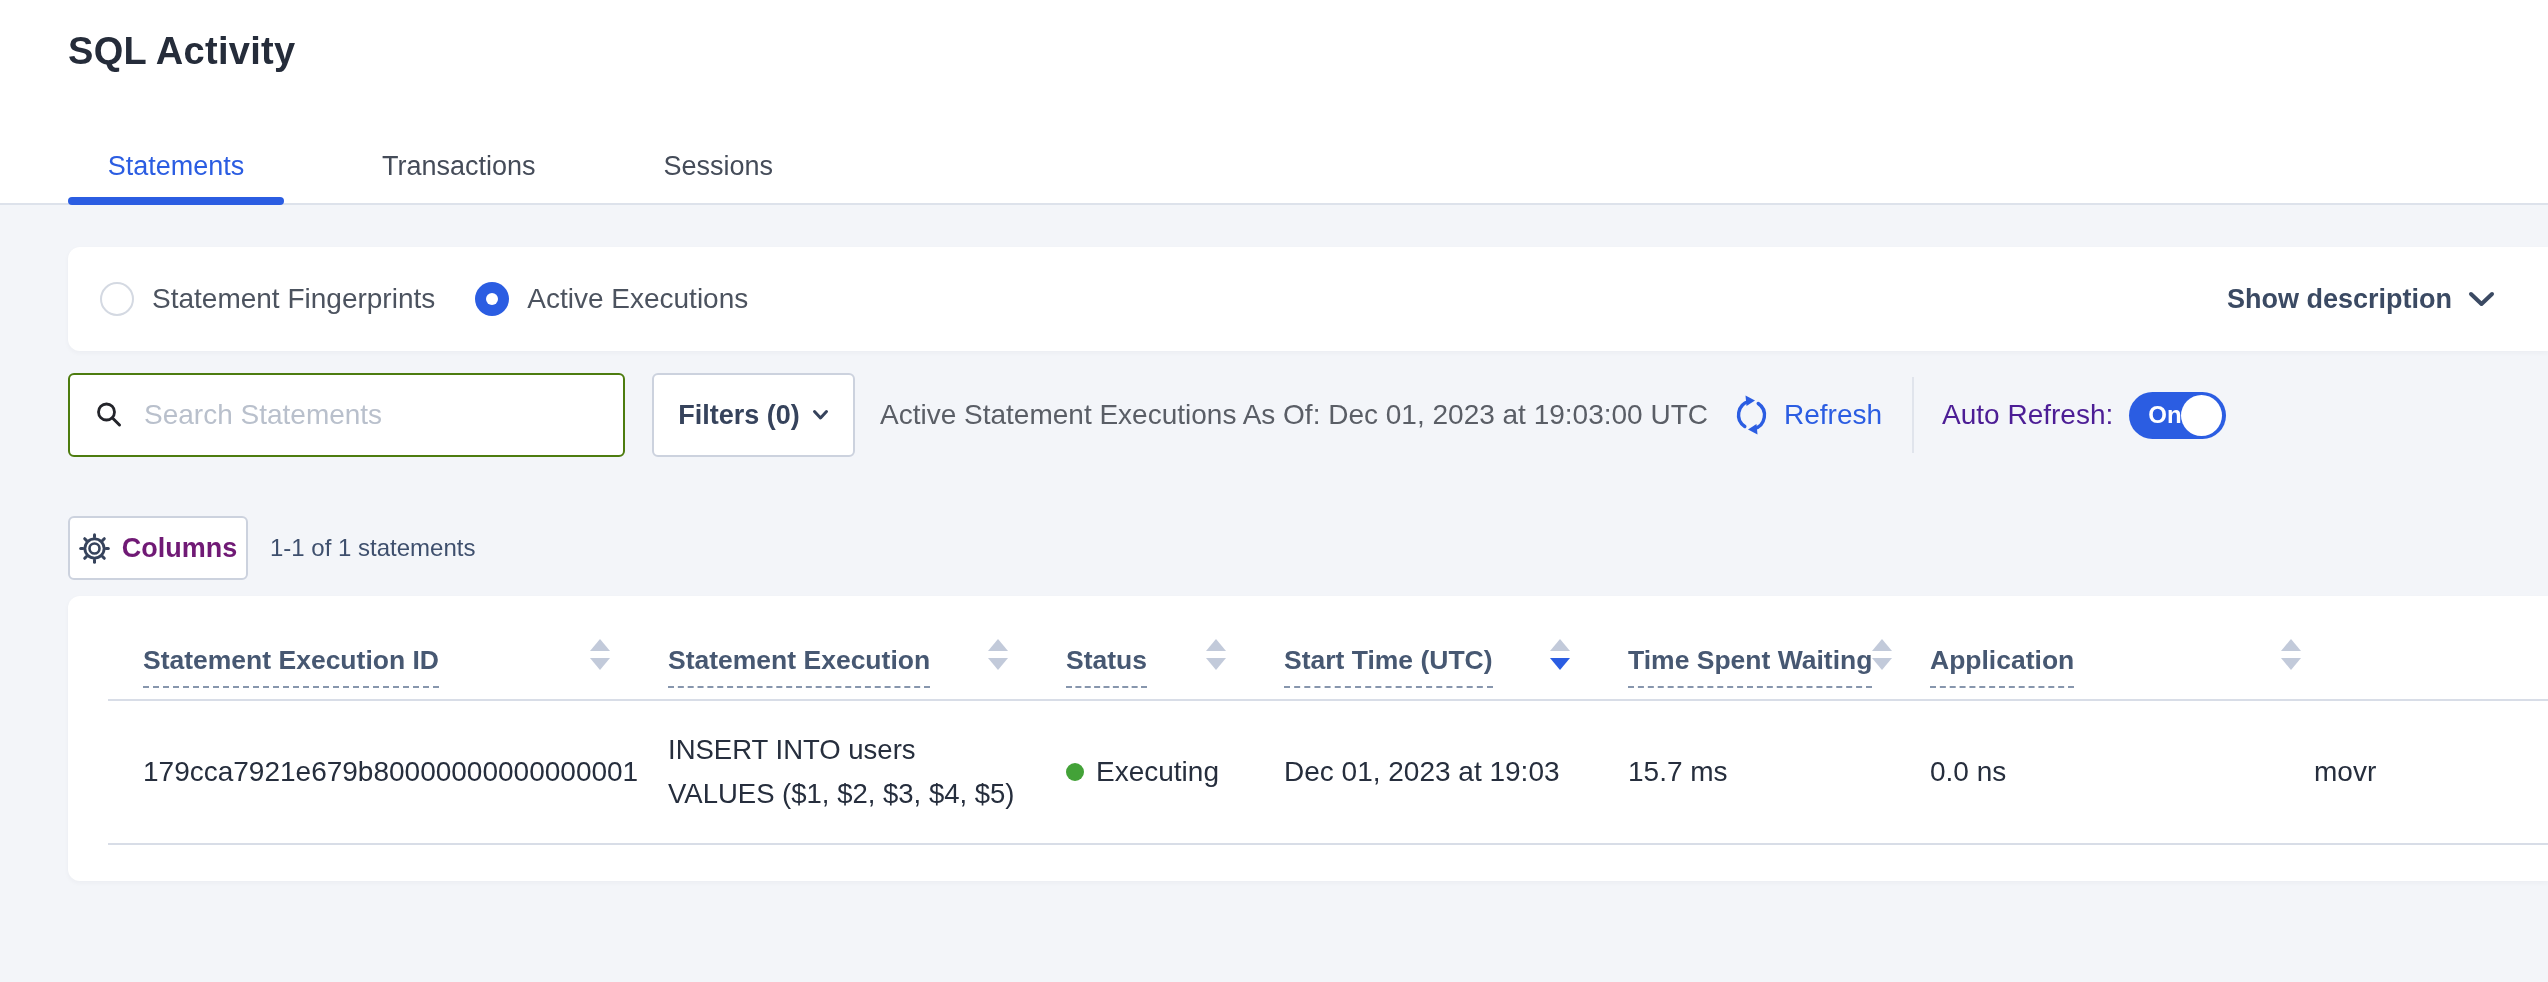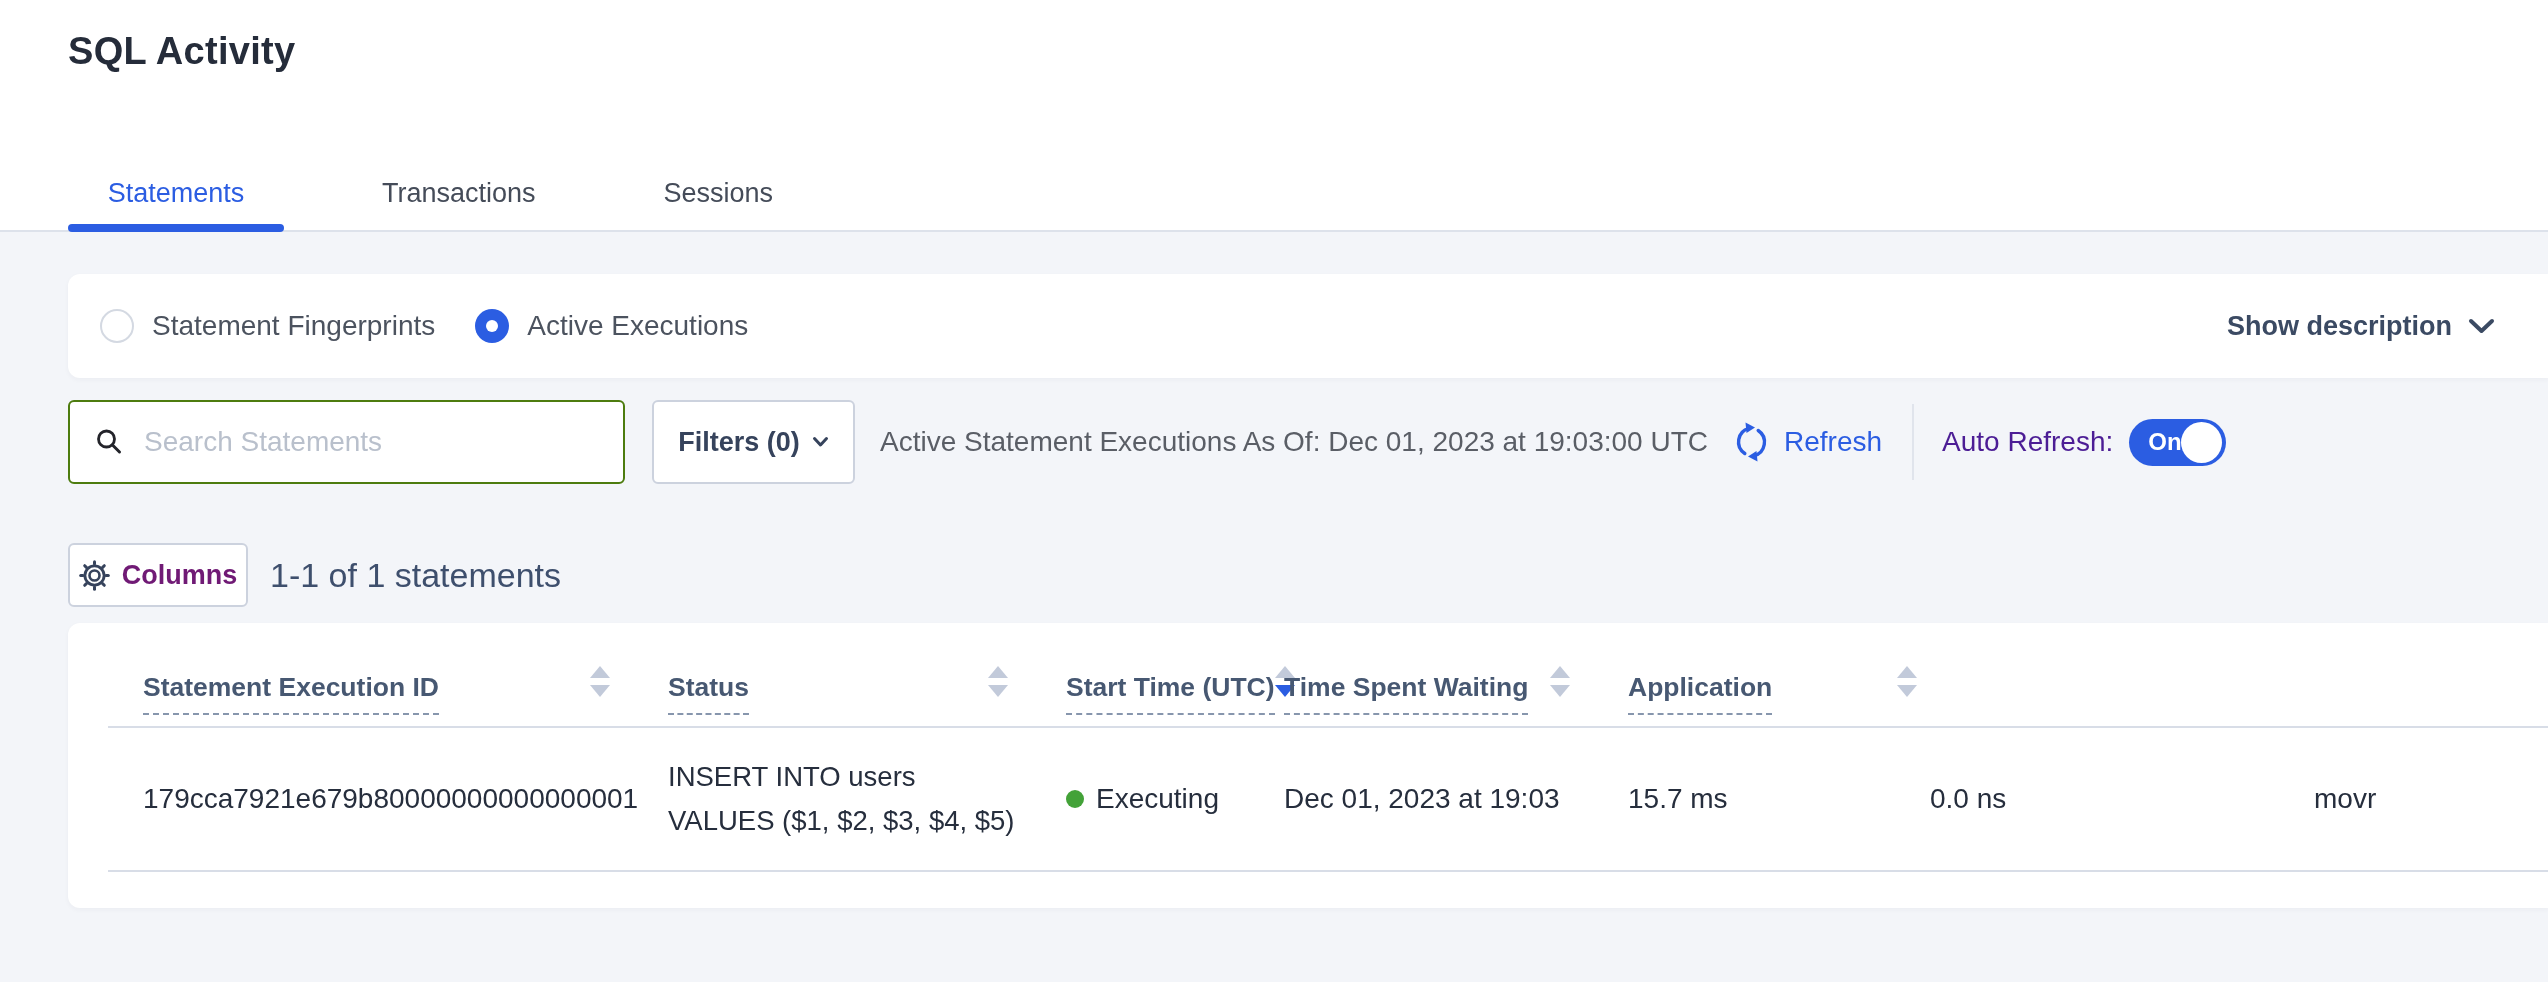--- a/index.html
+++ b/index.html
@@ -5,21 +5,21 @@
   html,body{margin:0;padding:0;overflow:hidden;}
   body{
     width:2548px;height:982px;
     background:#f3f5f9;
     font-family:"Liberation Sans","DejaVu Sans",sans-serif;
     color:#262e3d;
     position:relative;
   }
   
   .header{
-    background:#ffffff;height:232px;border-bottom:2px solid #dde2eb;
+    background:#ffffff;height:205px;border-bottom:2px solid #dde2eb;
     box-sizing:border-box;padding:30px 0 0 68px;position:relative;
   }
   .page-title{font-size:38px;font-weight:bold;color:#252c3a;margin:0;letter-spacing:.3px;}
   .tabs{position:absolute;bottom:-2px;left:68px;display:flex;align-items:flex-end;}
   .tab{font-size:27px;color:#454c59;padding-bottom:23px;position:relative;cursor:pointer;white-space:nowrap;}
   .tab.first{width:216px;text-align:center;}
   .tab.t2{margin-left:98px;}
   .tab.t3{margin-left:128px;}
   .tab.active{color:#2b5de2;}
   .tab.active::after{content:"";position:absolute;left:0;right:0;bottom:0;height:8px;border-radius:5px;background:#2b5de2;}
@@ -53,21 +53,21 @@
   .auto-label{margin-left:28px;font-size:28px;color:#4c1d95;white-space:nowrap;}
   .toggle{margin-left:16px;width:97px;height:47px;border-radius:24px;background:#2b5de2;position:relative;
     display:flex;align-items:center;cursor:pointer;flex:none;}
   .toggle .txt{color:#fff;font-weight:bold;font-size:24px;margin-left:19px;}
   .toggle .knob{position:absolute;right:4px;top:3px;width:41px;height:41px;background:#fff;border-radius:50%;}
   
   .columns-row{margin-top:59px;display:flex;align-items:center;}
   .columns-btn{width:180px;height:64px;background:#fff;border:2px solid #ccd2de;border-radius:6px;
     display:flex;align-items:center;justify-content:center;font-size:27px;font-weight:bold;color:#701a75;cursor:pointer;box-sizing:border-box;}
   .columns-btn svg{margin-right:12px;}
-  .result-count{margin-left:22px;font-size:34px;color:#3e4f6d;}
+  .result-count{margin-left:22px;font-size:24px;color:#3e4f6d;}
   
   .table-card{margin-top:16px;padding-bottom:36px;}
   .table-inner{margin-left:40px;}
   .thead,.trow{display:grid;grid-template-columns:560px 398px 218px 344px 302px 384px 1fr;box-sizing:border-box;}
   .thead{border-bottom:2px solid #d8dde7;height:105px;align-items:end;}
   .th{display:flex;justify-content:space-between;align-items:flex-end;padding:0 58px 11px 0;cursor:pointer;}
   .th.first{padding-left:35px;}
   .th.last{padding-right:13px;}
   .th-label{font-size:26.5px;font-weight:bold;color:#475872;padding-bottom:10px;border-bottom:2px dashed #8796ad;white-space:nowrap;}
   .sort{display:flex;flex-direction:column;margin-bottom:18px;flex:none;}
@@ -174,20 +174,27 @@
 
       <div class="thead">
         <div class="th first">
           <span class="th-label">Statement Execution ID</span>
           <span class="sort">
               <span class="up"></span>
               <span class="down"></span>
             </span>
         </div>
         <div class="th">
+          <span class="th-label">Statement Execution</span>
+          <span class="sort">
+              <span class="up"></span>
+              <span class="down"></span>
+            </span>
+        </div>
+        <div class="th">
           <span class="th-label">Status</span>
           <span class="sort">
               <span class="up"></span>
               <span class="down"></span>
             </span>
         </div>
         <div class="th">
           <span class="th-label">Start Time (UTC)</span>
           <span class="sort desc">
               <span class="up"></span>

